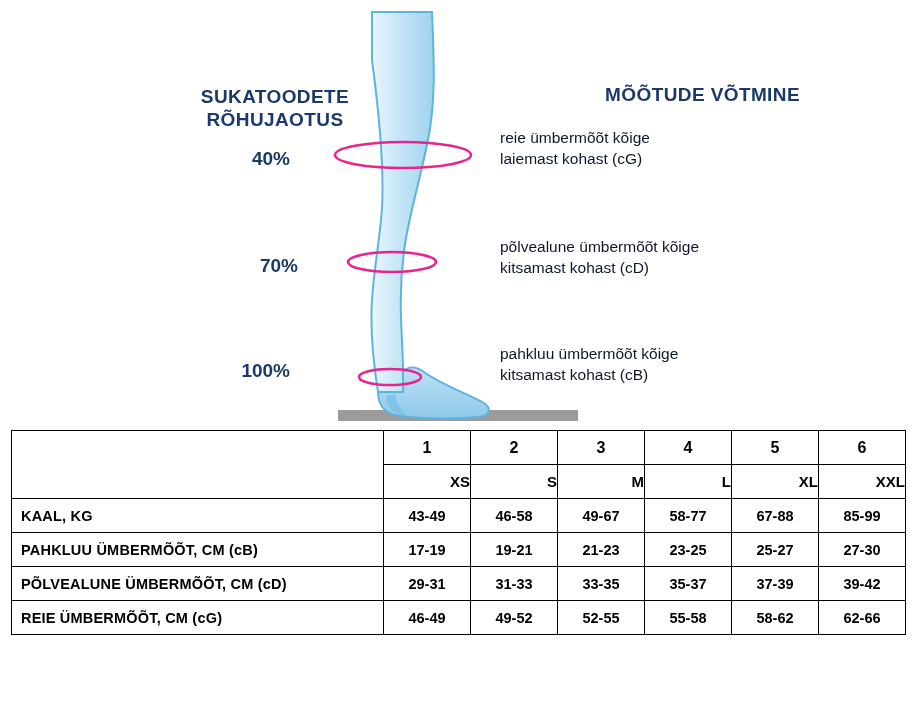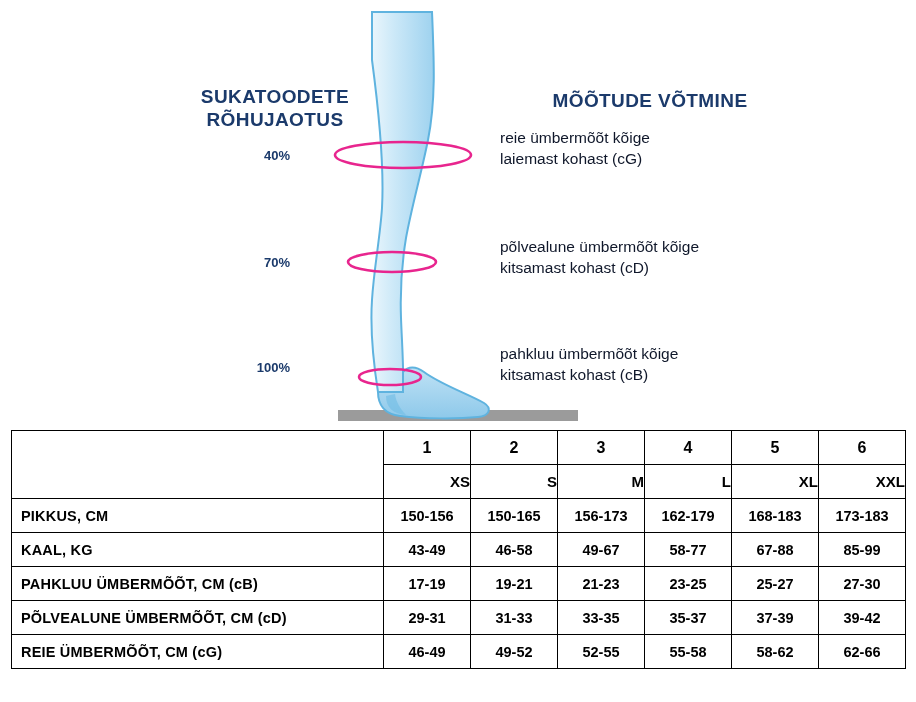--- a/index.html
+++ b/index.html
@@ -42,35 +42,35 @@
     white-space: pre-line;
   }
   #pressure-title {
     left: 195px;
     top: 85px;
     width: 160px;
     text-align: center;
   }
   #measure-title {
     left: 500px;
-    top: 89px;
+    top: 83px;
     width: 300px;
-    text-align: center;
+    text-align: right;
   }
 
   .pct {
     position: absolute;
     color: #1b3a6b;
-    font-size: 13px;
+    font-size: 19px;
     font-weight: bold;
     text-align: right;
     width: 90px;
   }
   #pct-40 { left: 200px; top: 148px; }
-  #pct-70 { left: 200px; top: 255px; }
+  #pct-70 { left: 208px; top: 255px; }
   #pct-100 { left: 200px; top: 360px; }
 
   .measure-text {
     position: absolute;
     left: 500px;
     color: #0f172a;
     font-size: 15.5px;
     line-height: 21px;
     width: 320px;
     white-space: pre-line;
@@ -221,29 +221,20 @@
         <td class="corner2"></td>
         <td class="sz">XS</td>
         <td class="sz">S</td>
         <td class="sz">M</td>
         <td class="sz">L</td>
         <td class="sz">XL</td>
         <td class="sz">XXL</td>
       </tr>
 
       <tr>
-        <td class="rowhead">PIKKUS, CM</td>
-        <td class="val">150-156</td>
-        <td class="val">150-165</td>
-        <td class="val">156-173</td>
-        <td class="val">162-179</td>
-        <td class="val">168-183</td>
-        <td class="val">173-183</td>
-      </tr>
-      <tr>
         <td class="rowhead">KAAL, KG</td>
         <td class="val">43-49</td>
         <td class="val">46-58</td>
         <td class="val">49-67</td>
         <td class="val">58-77</td>
         <td class="val">67-88</td>
         <td class="val">85-99</td>
       </tr>
       <tr>
         <td class="rowhead">PAHKLUU ÜMBERMÕÕT, CM (cB)</td>

